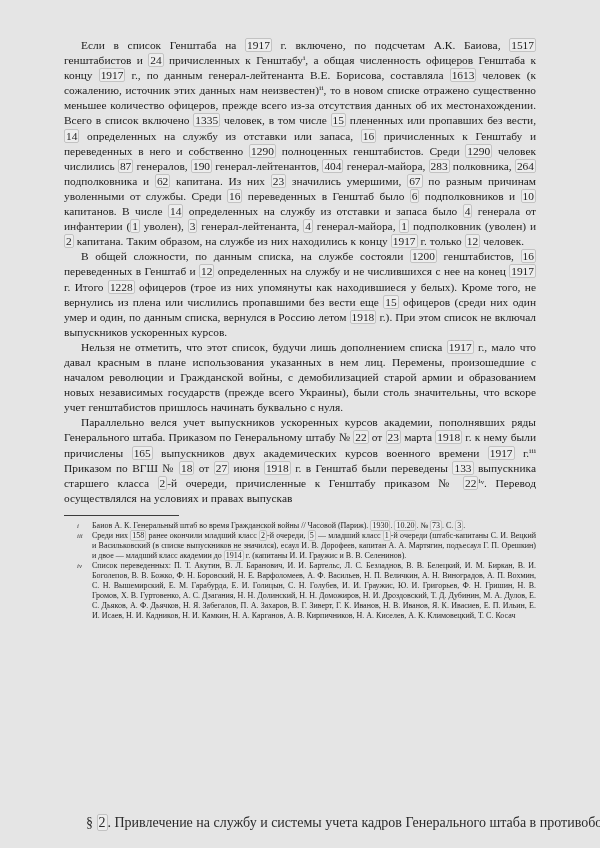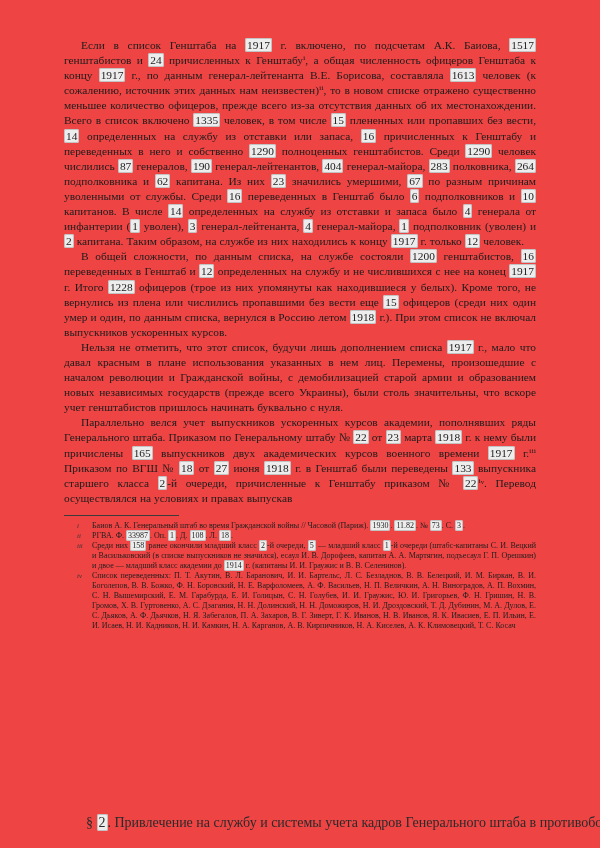--- a/index.html
+++ b/index.html
@@ -5,21 +5,21 @@
   html, body {
     margin: 0;
     padding: 0;
     background: #888;
   }
   .page {
     position: relative;
     width: 600px;
     height: 848px;
     margin: 0 auto;
-    background: #ef4444;
+    background: #e5e5e5;
     overflow: hidden;
     font-family: "Liberation Serif", "DejaVu Serif", serif;
     color: #1c1c1c;
   }
   .content {
     padding: 38px 64px 0 64px;
   }
   .body-text p.para {
     margin: 0;
     font-size: 11.4px;
@@ -93,25 +93,21 @@
       <p class="para numberize">В общей сложности, по данным списка, на службе состояли <span class="nbox">1200</span> генштабистов, <span class="nbox">16</span> переведенных в Генштаб и <span class="nbox">12</span> определенных на службу и не числившихся с нее на конец <span class="nbox">1917</span> г. Итого <span class="nbox">1228</span> офицеров (трое из них упомянуты как находившиеся у белых). Кроме того, не вернулись из плена или числились пропавшими без вести еще <span class="nbox">15</span> офицеров (среди них один умер и один, по данным списка, вернулся в Россию летом <span class="nbox">1918</span> г.). При этом список не включал выпускников ускоренных курсов.</p>
       <p class="para numberize">Нельзя не отметить, что этот список, будучи лишь дополнением списка <span class="nbox">1917</span> г., мало что давал красным в плане использования указанных в нем лиц. Перемены, произошедшие с началом революции и Гражданской войны, с демобилизацией старой армии и образованием новых независимых государств (прежде всего Украины), были столь значительны, что вскоре учет генштабистов пришлось начинать буквально с нуля.</p>
       <p class="para numberize">Параллельно велся учет выпускников ускоренных курсов академии, пополнявших ряды Генерального штаба. Приказом по Генеральному штабу № <span class="nbox">22</span> от <span class="nbox">23</span> марта <span class="nbox">1918</span> г. к нему были причислены <span class="nbox">165</span> выпускников двух академических курсов военного времени <span class="nbox">1917</span> г.ⁱⁱⁱ Приказом по ВГШ № <span class="nbox">18</span> от <span class="nbox">27</span> июня <span class="nbox">1918</span> г. в Генштаб были переведены <span class="nbox">133</span> выпускника старшего класса <span class="nbox">2</span>-й очереди, причисленные к Генштабу приказом № <span class="nbox">22</span>ⁱᵛ. Перевод осуществлялся на условиях и правах выпускав</p>
     </main>
 
     <div class="fn-rule"></div>
 
     <section class="footnotes">
       <div class="footnote">
         <span class="fn-marker">i</span>
-        <span class="fn-text numberize">Баиов А. К. Генеральный штаб во время Гражданской войны // Часовой (Париж). <span class="nbox">1930</span>. <span class="nbox">11.82</span>. № <span class="nbox">73</span>. С. <span class="nbox">3</span>.</span>
-      </div>
-      <div class="footnote">
-        <span class="fn-marker">ii</span>
-        <span class="fn-text numberize">РГВА. Ф. <span class="nbox">33987</span>. Оп. <span class="nbox">1</span>. Д. <span class="nbox">108</span>. Л. <span class="nbox">18</span>.</span>
+        <span class="fn-text numberize">Баиов А. К. Генеральный штаб во время Гражданской войны // Часовой (Париж). <span class="nbox">1930</span>. <span class="nbox">10.20</span>. № <span class="nbox">73</span>. С. <span class="nbox">3</span>.</span>
       </div>
       <div class="footnote">
         <span class="fn-marker">iii</span>
         <span class="fn-text numberize">Среди них <span class="nbox">158</span> ранее окончили младший класс <span class="nbox">2</span>-й очереди, <span class="nbox">5</span> — младший класс <span class="nbox">1</span>-й очереди (штабс-капитаны С. И. Вецкий и Васильковский (в списке выпускников не значился), есаул И. В. Дорофеев, капитан А. А. Мартягин, подъесаул Г. П. Орешкин) и двое — младший класс академии до <span class="nbox">1914</span> г. (капитаны И. И. Граужис и В. В. Селенинов).</span>
       </div>
       <div class="footnote">
         <span class="fn-marker">iv</span>
         <span class="fn-text numberize">Список переведенных: П. Т. Акутин, В. Л. Баранович, И. И. Бартельс, Л. С. Безладнов, В. В. Белецкий, И. М. Биркан, В. И. Боголепов, В. В. Божко, Ф. Н. Боровский, Н. Е. Варфоломеев, А. Ф. Васильев, Н. П. Величкин, А. Н. Виноградов, А. П. Вохмин, С. Н. Вышемирский, Е. М. Гарабурда, Е. И. Голицын, С. Н. Голубев, И. И. Граужис, Ю. И. Григорьев, Ф. Н. Гришин, Н. В. Громов, Х. В. Гуртовенко, А. С. Дзагания, Н. Н. Долинский, Н. Н. Доможиров, Н. И. Дроздовский, Т. Д. Дубинин, М. А. Дулов, Е. С. Дьяков, А. Ф. Дьячков, Н. Я. Забегалов, П. А. Захаров, В. Г. Зиверт, Г. К. Иванов, Н. В. Иванов, Я. К. Ивасиев, Е. П. Ильин, Е. И. Исаев, Н. И. Кадников, Н. И. Камкин, Н. А. Карганов, А. В. Кирпичников, Н. А. Киселев, А. К. Климовецкий, Т. С. Косач</span>
       </div>
     </section>

